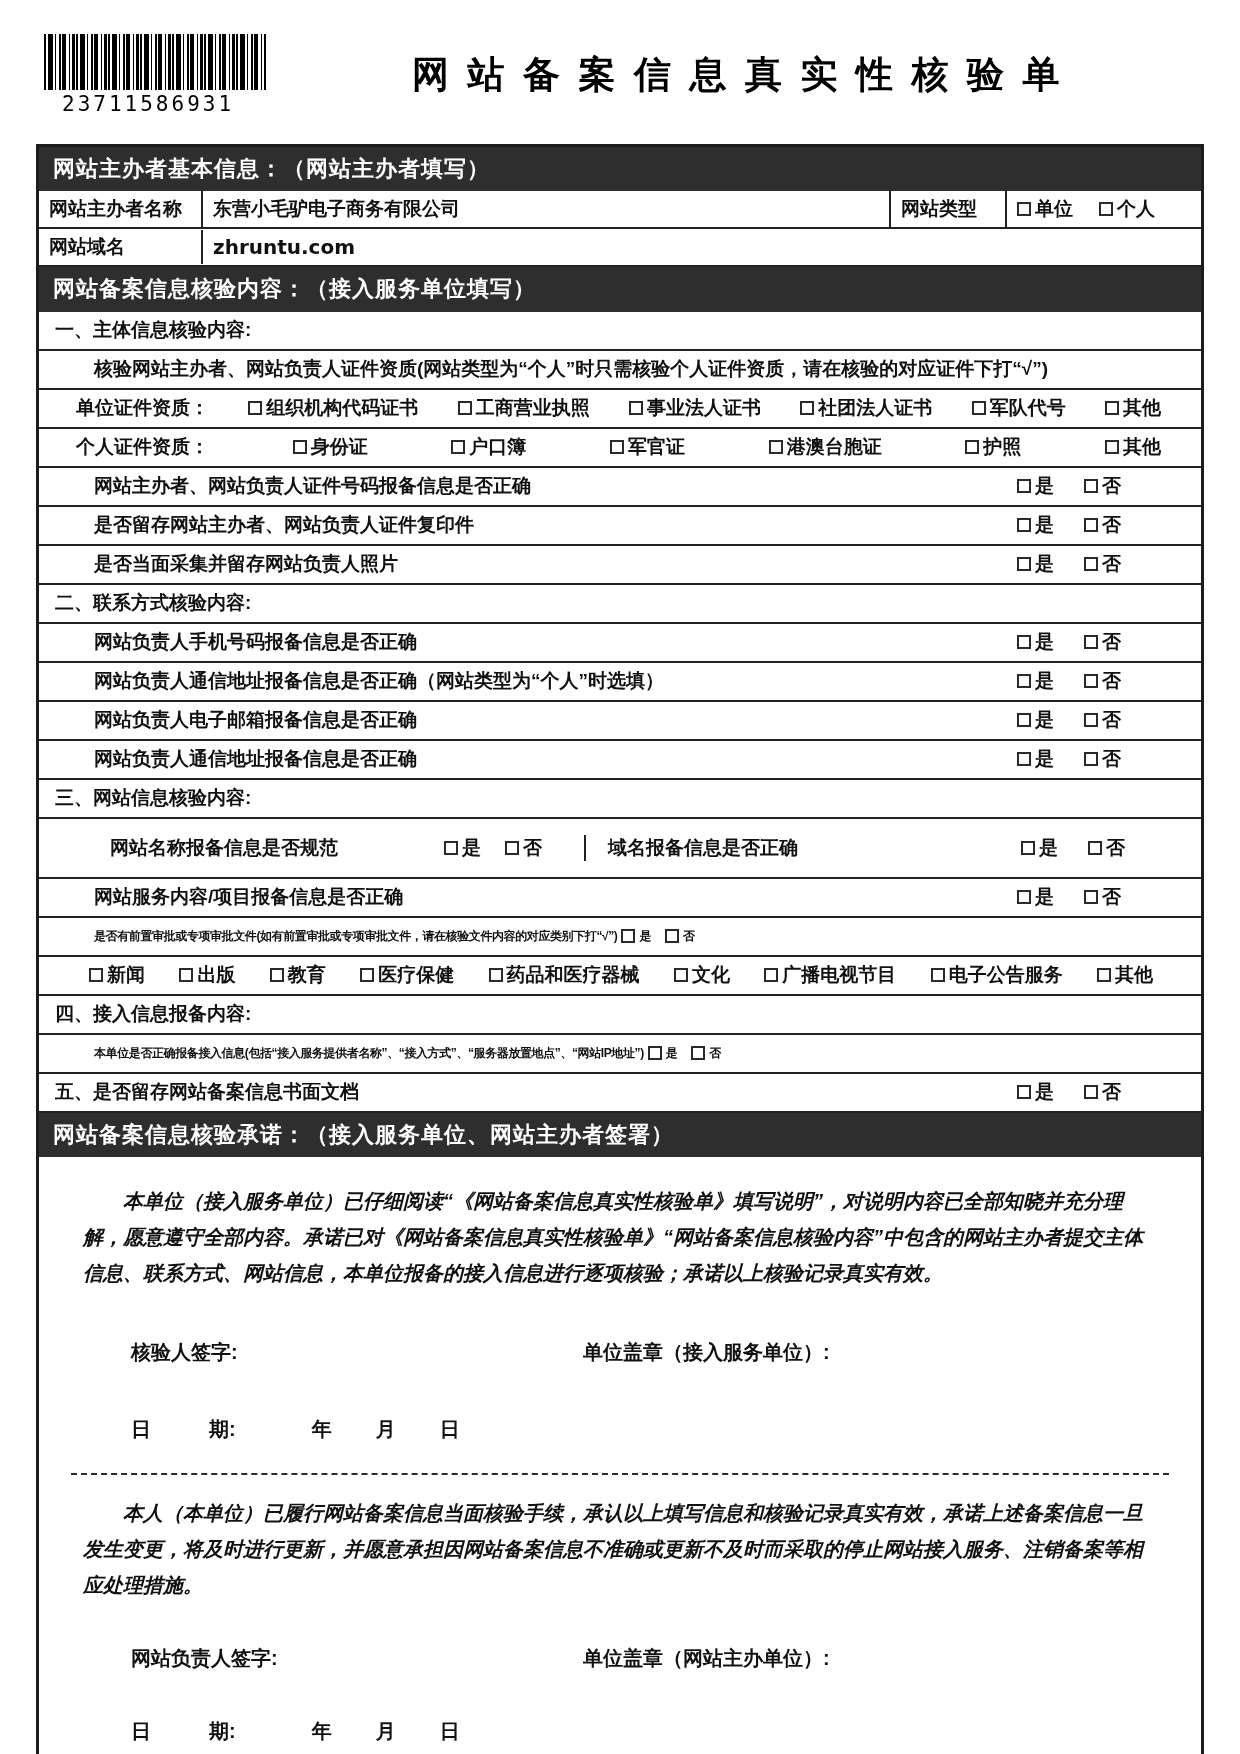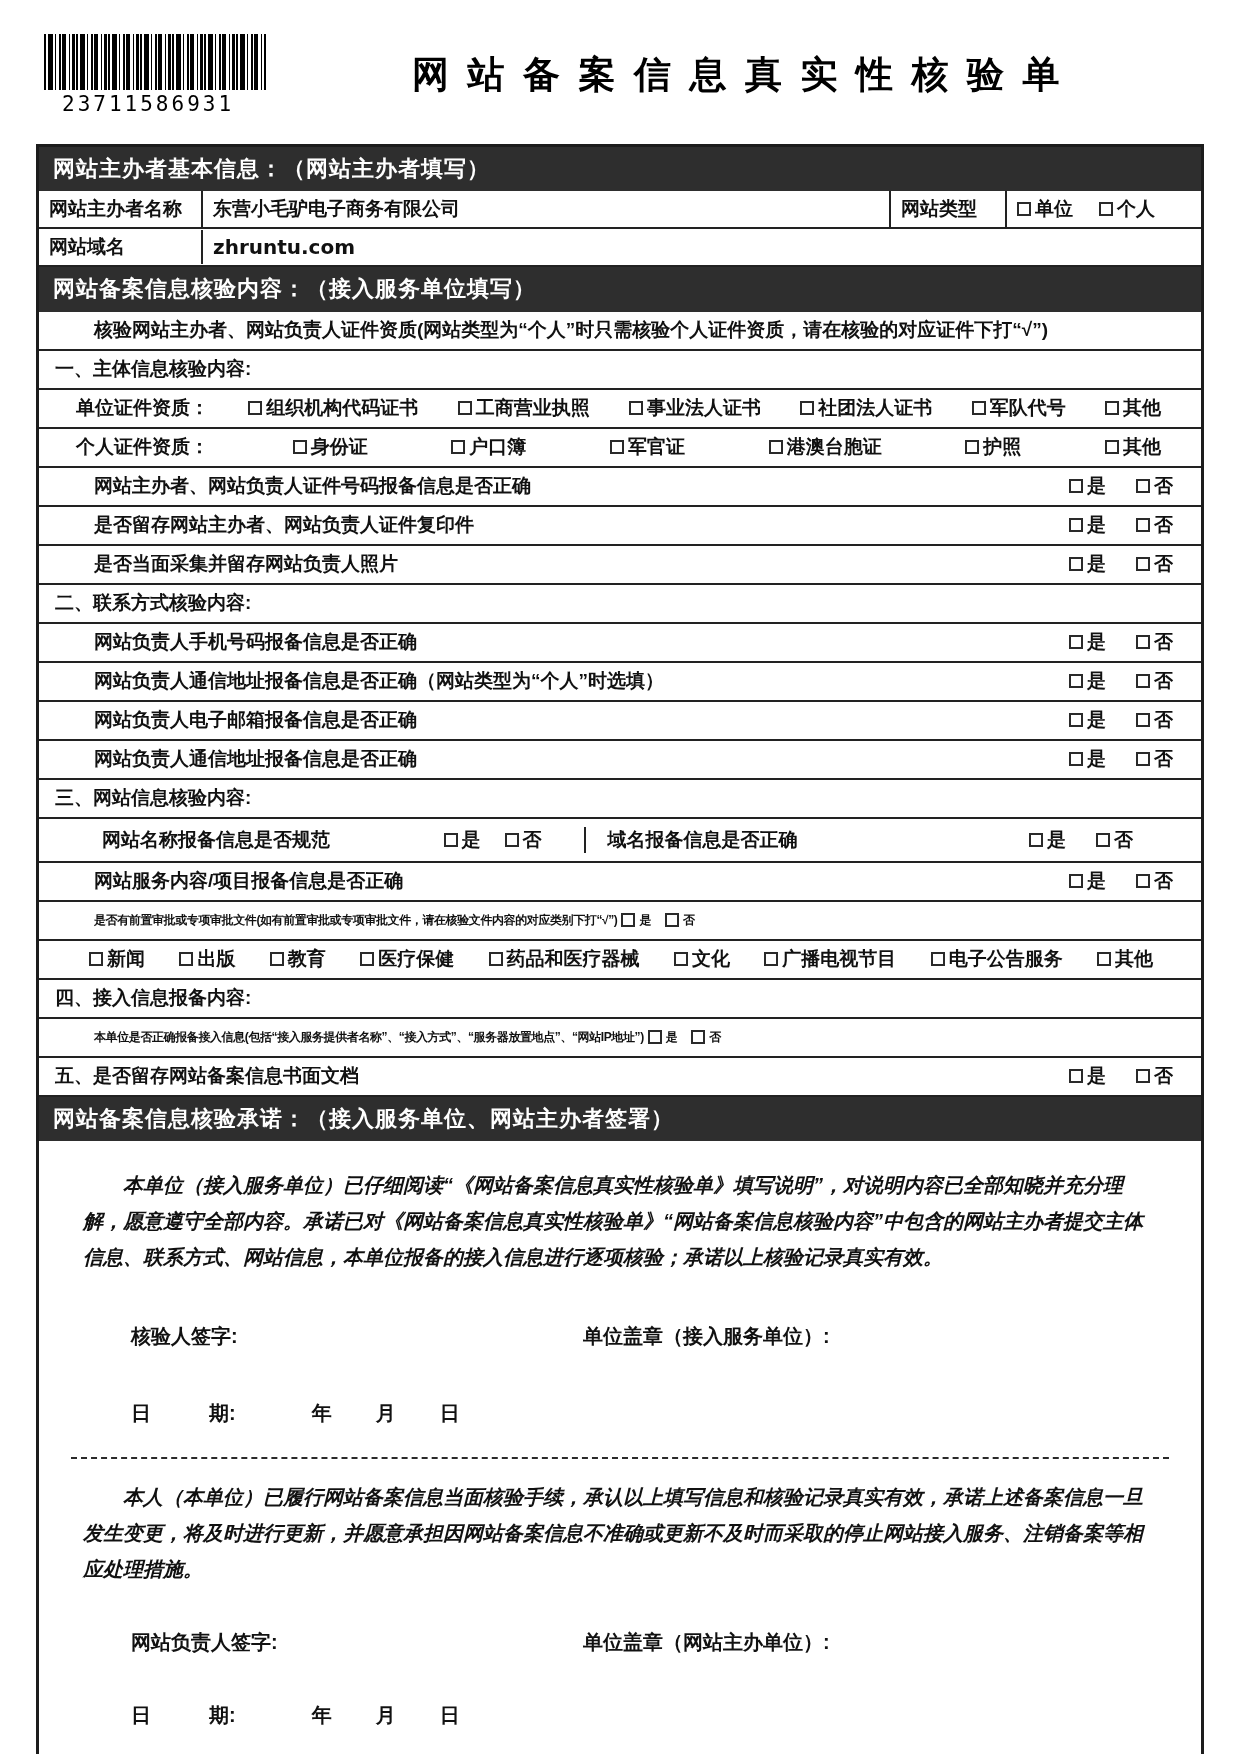--- a/index.html
+++ b/index.html
@@ -53,35 +53,35 @@
   .cell-value{flex:1;padding:5px 10px;border-left:2px solid #222;}
   .cell-type-label{width:116px;flex:0 0 116px;padding:5px 10px;border-left:2px solid #222;box-sizing:border-box;}
   .cell-type-opts{width:196px;flex:0 0 196px;padding:5px 10px;border-left:2px solid #222;display:flex;gap:26px;box-sizing:border-box;}
   .domain-value{font-family:"DejaVu Sans","Liberation Sans",sans-serif;font-size:20px;}
 
   
   .section-row{padding-left:16px;}
   .note-row{padding-left:55px;padding-right:10px;}
   .opts-row{padding-left:55px;padding-right:40px;display:flex;justify-content:space-between;}
   .cats-row{padding-left:50px;padding-right:48px;display:flex;justify-content:space-between;}
-  .q-row{padding-left:55px;padding-right:28px;}
+  .q-row{padding-left:55px;padding-right:80px;}
   .q-row .qtext{flex:1;}
   .inline-q{padding-left:55px;padding-right:14px;font-size:12px;letter-spacing:-0.4px;}
   .yn{display:flex;gap:30px;flex:0 0 auto;}
   .yn-inline{display:inline-flex;gap:14px;margin-left:4px;}
 
   .opt{display:inline-flex;align-items:center;}
   .cb{
     display:inline-block;width:14px;height:14px;
     border:2px solid #2a2a2a;margin-right:4px;
     box-sizing:border-box;flex:0 0 auto;
   }
 
   
-  .split-row{padding:8px;}
+  .split-row{padding:16px;}
   .split-left{
     width:47%;flex:0 0 47%;display:flex;align-items:center;
     padding-left:55px;padding-right:42px;box-sizing:border-box;
     border-right:2px solid #222;align-self:stretch;
     justify-content:space-between;
   }
   .split-right{
     flex:1;display:flex;align-items:center;justify-content:space-between;
     padding-left:22px;padding-right:60px;box-sizing:border-box;
   }
@@ -129,26 +129,26 @@
       </div>
     </div>
 
     <div class="row">
       <div class="cell-label">网站域名</div>
       <div class="cell-value domain-value">zhruntu.com</div>
     </div>
 
     <div class="bar">网站备案信息核验内容：（接入服务单位填写）</div>
 
+    <div class="row vrow section-row">
+      <span>一、主体信息核验内容:</span>
+    </div>
+
     <div class="row vrow note-row">
       <span>核验网站主办者、网站负责人证件资质(网站类型为“个人”时只需核验个人证件资质，请在核验的对应证件下打“√”)</span>
-    </div>
-
-    <div class="row vrow section-row">
-      <span>一、主体信息核验内容:</span>
     </div>
 
     <div class="row vrow opts-row">
       <span style="margin-left:-18px;">单位证件资质：</span>
       <span class="opt">
           <span class="cb"></span>
           <span>组织机构代码证书</span>
         </span>
       <span class="opt">
           <span class="cb"></span>

